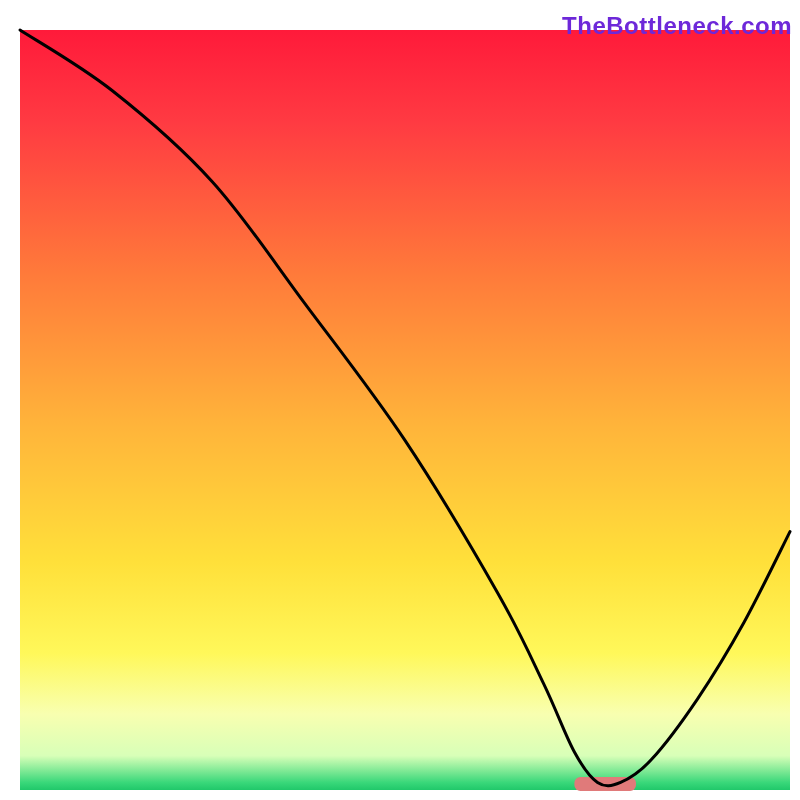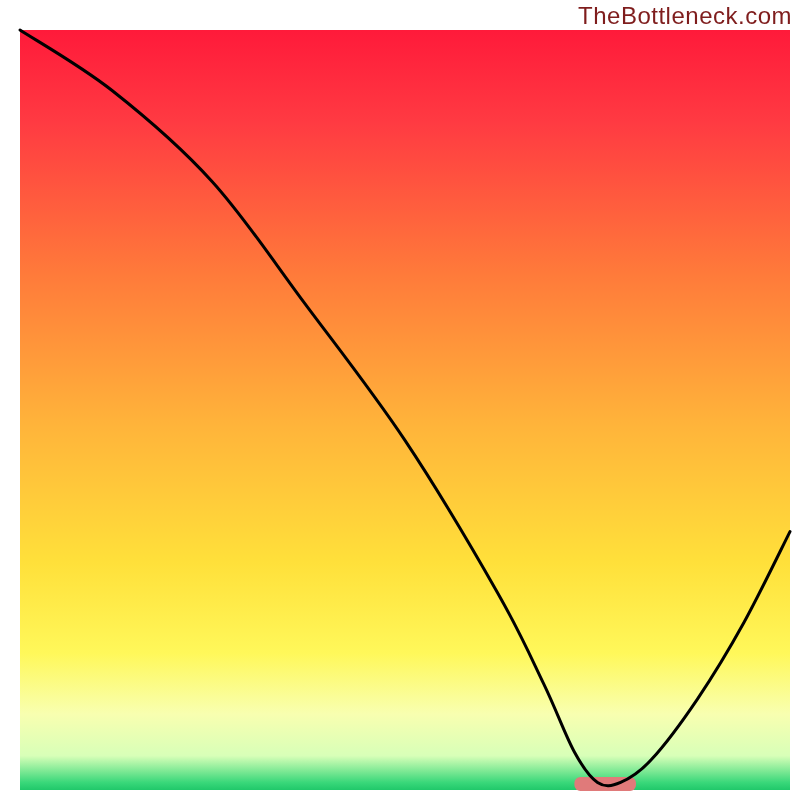--- a/index.html
+++ b/index.html
@@ -11,25 +11,25 @@
     font-family: Arial, Helvetica, sans-serif;
     background: #ffffff;
   }
   .chart-wrap {
     position: relative;
     width: 800px;
     height: 800px;
   }
   .watermark {
     position: absolute;
-    top: 2px;
+    top: 12px;
     right: 8px;
-    color: #7f1d1d;
+    color: #6d28d9;
     font-size: 24px;
-    font-weight: 400;
+    font-weight: 700;
     letter-spacing: 0.5px;
     user-select: none;
   }
   svg {
     display: block;
   }
 </style>
 </head>
 <body>
 

